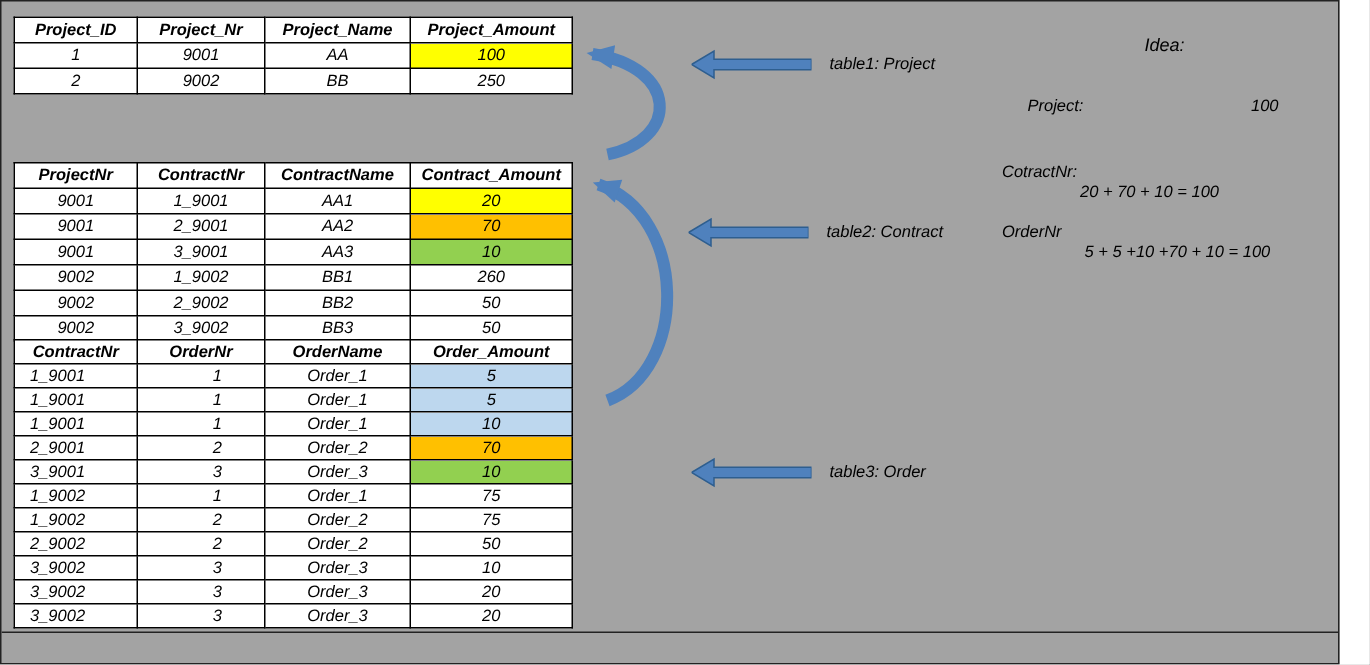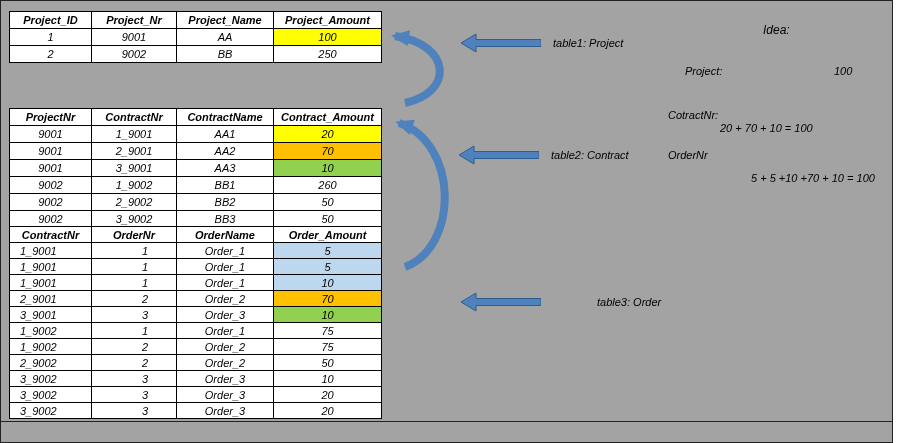--- a/index.html
+++ b/index.html
@@ -271,31 +271,31 @@
     <span class="callout-label">table1: Project</span>
   </div>
 
   <div class="callout" style="left:458px; top:144px;">
     <svg class="block-arrow" width="80" height="20">
       <polygon class="arrow-shape" points="0,10 15,1 15,6.5 80,6.5 80,13.5 15,13.5 15,19" stroke-width="1" fill="#4f81bd" stroke="#2e5e8f"></polygon>
     </svg>
     <span class="callout-label">table2: Contract</span>
   </div>
 
-  <div class="callout" style="left:460px; top:291px;gap:44px;">
+  <div class="callout" style="left:460px; top:304px;">
     <svg class="block-arrow" width="80" height="20">
       <polygon class="arrow-shape" points="0,10 15,1 15,6.5 80,6.5 80,13.5 15,13.5 15,19" stroke-width="1" fill="#4f81bd" stroke="#2e5e8f"></polygon>
     </svg>
     <span class="callout-label">table3: Order</span>
   </div>
 
   <div>
     <span class="idea-text idea-title" style="left:762px; top:22px;">Idea:</span>
     <span class="idea-text" style="left:667px; top:64px;padding-left:17px;">Project:</span>
     <span class="idea-text" style="left:833px; top:64px;">100</span>
     <span class="idea-text" style="left:667px; top:108px;">CotractNr:</span>
     <span class="idea-text" style="left:719px; top:121px;text-align:center;">20 + 70 + 10 = 100</span>
     <span class="idea-text" style="left:667px; top:148px;">OrderNr</span>
-    <span class="idea-text" style="left:722px; top:171px;margin-left:28px;">5 + 5 +10 +70 + 10 = 100</span>
+    <span class="idea-text" style="left:722px; top:161px;">5 + 5 +10 +70 + 10 = 100</span>
   </div>
 
   <div class="bottom-line"></div>
 </div>
 
 </body></html>

